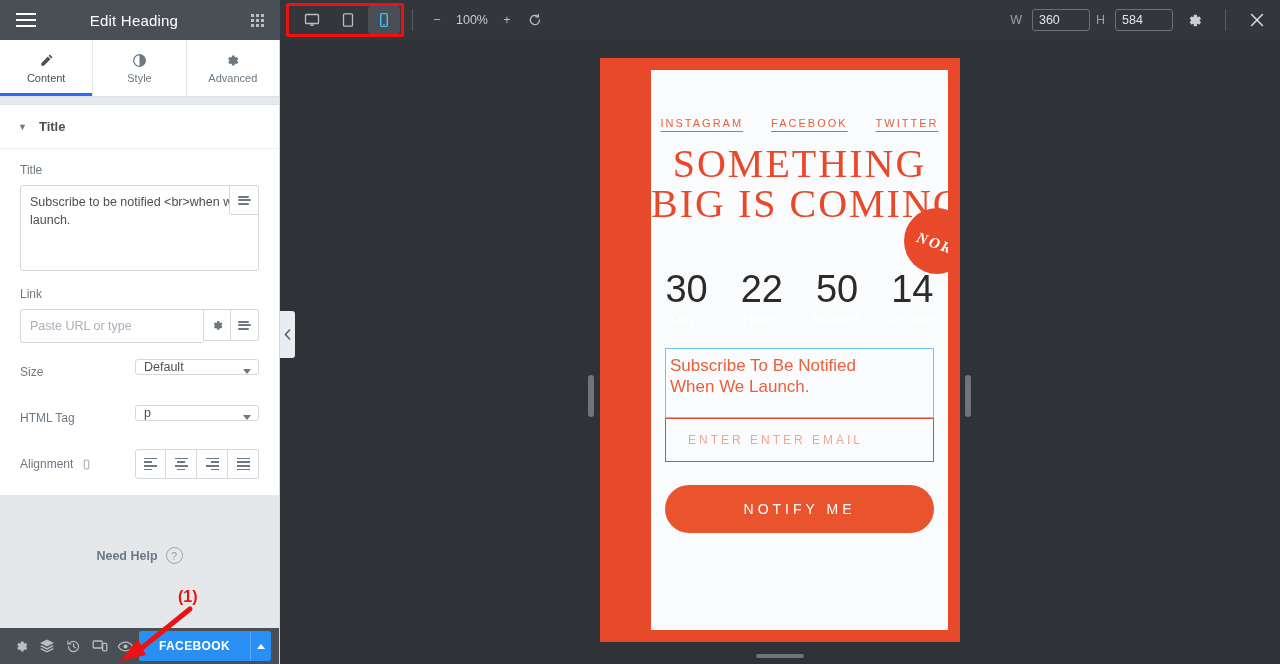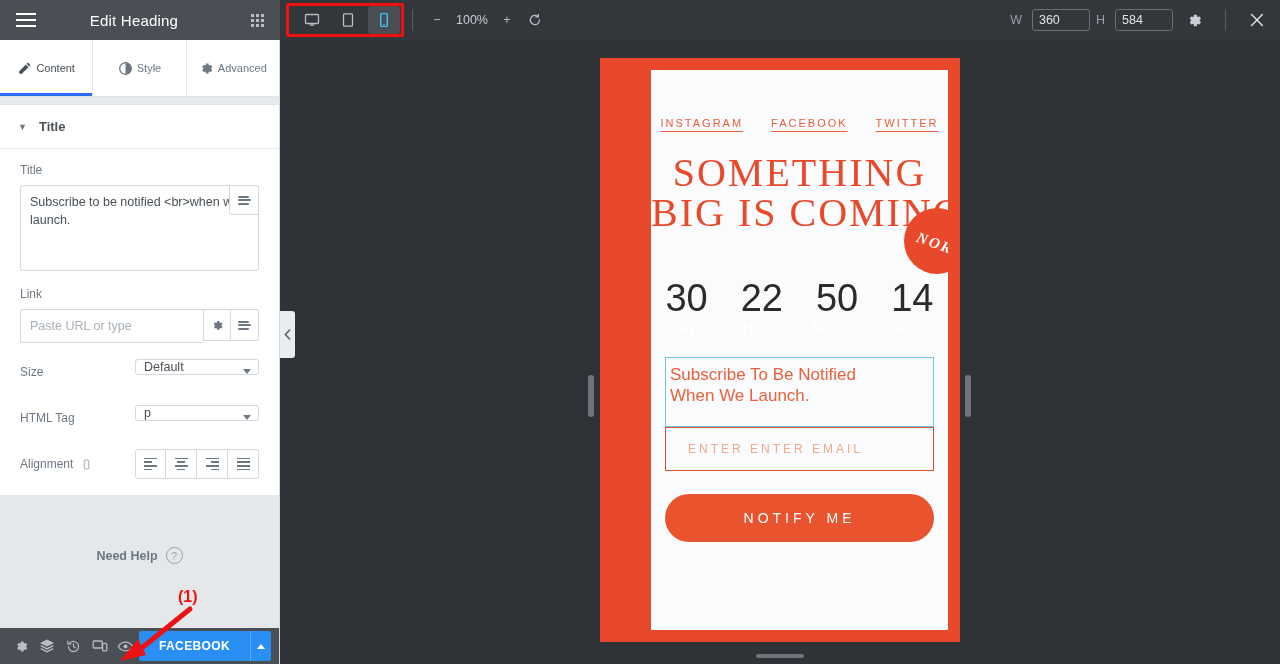--- a/index.html
+++ b/index.html
@@ -70,21 +70,21 @@
   .icon-btn-top { width: 30px; height: 30px; display: flex; align-items: center; justify-content: center; cursor: pointer; }
 
   
   .sidebar {
     position: absolute; left: 0; top: 40px; width: 280px; height: 624px;
     background: #ffffff; display: flex; flex-direction: column;
     border-right: 1px solid #d5d8dc;
   }
   .tabs { display: flex; height: 56px; background: #ffffff; }
   .tab {
-    flex: 1; display: flex; flex-direction: row; align-items: center; justify-content: center;
+    flex: 1; display: flex; flex-direction: column; align-items: center; justify-content: center;
     gap: 4px; cursor: pointer; position: relative; color: #6d7882; font-size: 11px;
     border-right: 1px solid #e6e9ec;
   }
   .tab:last-child { border-right: none; }
   .tab.active { color: #495157; }
   .tab.active::after {
     content: ""; position: absolute; left: 0; right: 0; bottom: 0; height: 3px; background: #2a6df5;
   }
   .tab-ico { height: 16px; display: flex; align-items: center; justify-content: center; }
 
@@ -215,21 +215,21 @@
     width: 100%; height: 100%; background: #fafbfc; position: relative; overflow: hidden;
   }
   .social {
     display: flex; justify-content: center; gap: 28px; padding-top: 47px;
   }
   .social a {
     color: #e9603c; font-size: 11px; letter-spacing: 2px; text-decoration: underline;
     text-underline-offset: 4px; font-family: "Liberation Sans", sans-serif;
   }
   .big-head {
-    margin-top: 24px; text-align: center; color: #e9492b;
+    margin-top: 15px; text-align: center; color: #e9492b;
     font-family: "Liberation Serif", serif; font-size: 40px; line-height: 1.0;
     letter-spacing: 2px; white-space: nowrap;
   }
   .badge {
     position: absolute; right: -22px; top: 138px; width: 66px; height: 66px;
     border-radius: 50%; background: #e9492b; display: flex;
     align-items: center; justify-content: center;
   }
   .badge span {
     color: #fff; font-family: "Liberation Serif", serif; font-style: italic;

